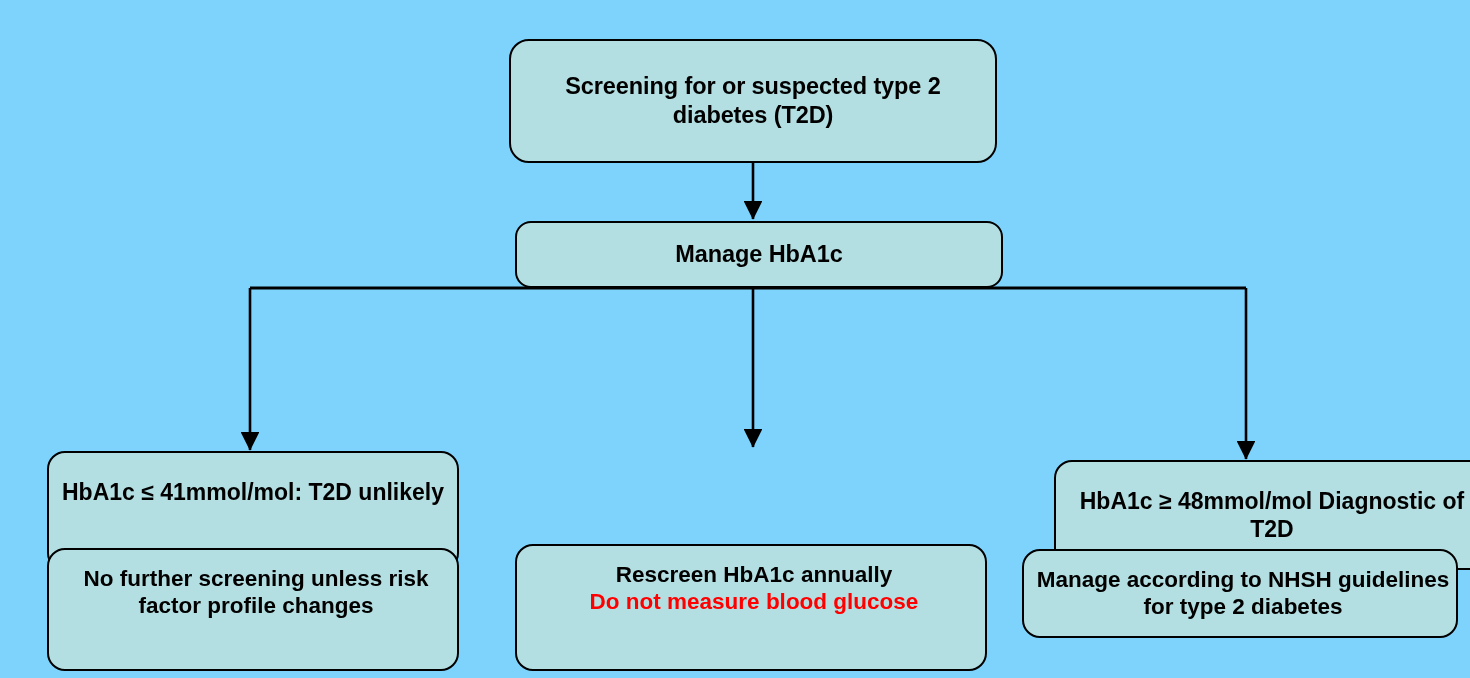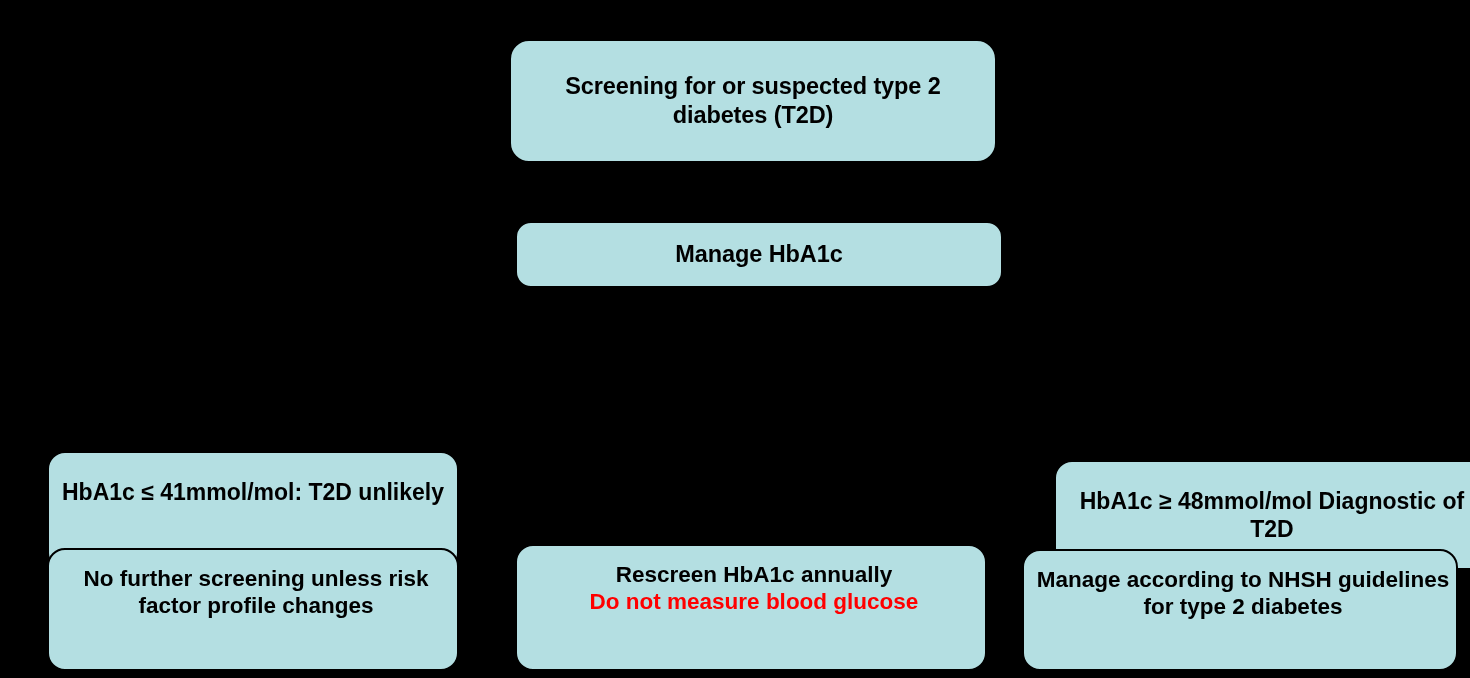--- a/index.html
+++ b/index.html
@@ -5,21 +5,21 @@
 <style>
   html, body {
     margin: 0;
     padding: 0;
     background: #ffffff;
   }
   #canvas {
     position: relative;
     width: 1470px;
     height: 678px;
-    background: #000000;
+    background: #7dd3fc;
     overflow: hidden;
     font-family: "Liberation Sans", sans-serif;
   }
   .connectors {
     position: absolute;
     left: 0;
     top: 0;
     width: 1470px;
     height: 678px;
     pointer-events: none;
@@ -98,21 +98,21 @@
   #cluster-low { left: 47px; top: 451px; width: 467px; height: 220px; }
   #cluster-low .cluster-header { width: 412px; height: 120px; }
   #cluster-low .cluster-detail { left: 0px; top: 97px; width: 412px; height: 123px; }
   
   #cluster-impaired { left: 515px; top: 448px; width: 472px; height: 223px; }
   #cluster-impaired .cluster-header { width: 472px; height: 118px; }
   #cluster-impaired .cluster-detail { left: 0px; top: 96px; width: 472px; height: 127px; }
   
   #cluster-diagnostic { left: 1022px; top: 460px; width: 436px; height: 211px; }
   #cluster-diagnostic .cluster-header { width: 436px; height: 110px; margin-left: 32px; }
-  #cluster-diagnostic .cluster-detail { left: 0px; top: 89px; width: 436px; height: 122px; }
+  #cluster-diagnostic .cluster-detail { left: 0px; top: 89px; width: 436px; height: 89px; }
 </style>
 </head>
 <body>
 
 <div id="canvas">
 
   <svg class="connectors" viewBox="0 0 1470 678" width="1470" height="678" xmlns="http://www.w3.org/2000/svg">
     <defs>
       <marker id="arrowhead" viewBox="0 0 10 10" refX="9.6" refY="5" markerWidth="7.2" markerHeight="7.2" orient="auto-start-reverse">
         <path d="M 0 0 L 10 5 L 0 10 z" fill="#000000"></path>

